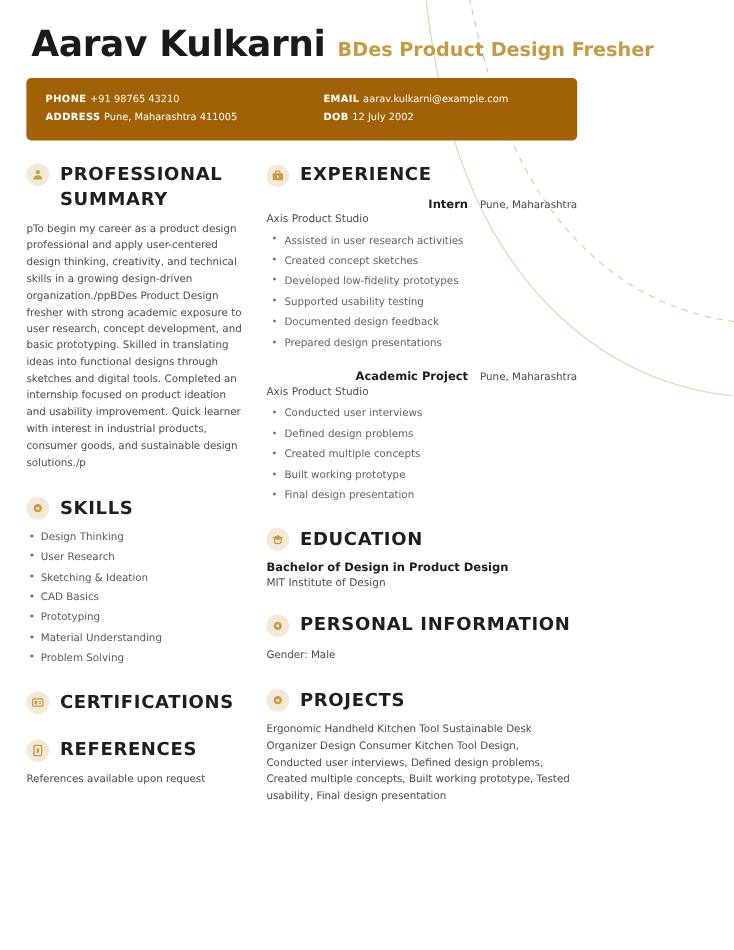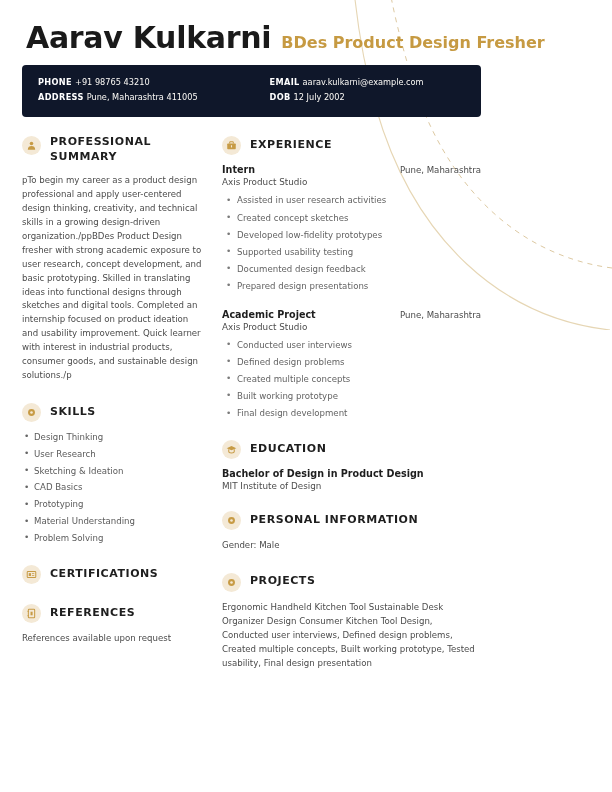--- a/index.html
+++ b/index.html
@@ -54,21 +54,21 @@
   .subtitle {
     font-size: 16px;
     font-weight: bold;
     color: #c69a42;
     white-space: nowrap;
   }
 
   
   .contact-band {
     margin-top: 11px;
-    background: #0f172a;
+    background: #a16207;
     border-radius: 4px;
     padding: 10px 16px 11px 16px;
     display: flex;
     color: #ffffff;
     box-sizing: border-box;
   }
   .contact-col {
     width: 50%;
     box-sizing: border-box;
   }
@@ -122,21 +122,21 @@
     flex: 0 0 19px;
     border-radius: 50%;
     background: #f4e9d6;
     display: flex;
     align-items: center;
     justify-content: center;
     margin-top: 1px;
   }
   .sec-icon svg { display: block; }
   .sec-title {
-    font-size: 11px;
+    font-size: 15px;
     font-weight: bold;
     letter-spacing: 0.55px;
     color: #1e1e1e;
     line-height: 1.35;
     text-transform: uppercase;
   }
 
   
   .body-text {
     font-size: 8.6px;
@@ -188,21 +188,21 @@
     left: 4px;
     top: -0.5px;
     color: #7a7a7a;
     font-size: 9px;
   }
 
   
   .entry { margin-bottom: 16px; }
   .entry-top {
     display: flex;
-    justify-content: space-between;
+    justify-content: flex-end;
     align-items: baseline;
   }
   .entry-role {
     font-size: 9.6px;
     font-weight: bold;
     color: #1e1e1e;
   }
   .entry-loc {
     font-size: 8.6px;
     color: #4a4a4a;
@@ -363,21 +363,21 @@
           <div class="entry-top">
             <span class="entry-role">Academic Project</span>
             <span class="entry-loc">Pune, Maharashtra</span>
           </div>
           <div class="entry-org">Axis Product Studio</div>
           <ul class="exp-bullets">
             <li>Conducted user interviews</li>
             <li>Defined design problems</li>
             <li>Created multiple concepts</li>
             <li>Built working prototype</li>
-            <li>Final design development</li>
+            <li>Final design presentation</li>
           </ul>
         </div>
       </div>
 
       <div class="section-block">
         <div class="section-head">
           <span class="sec-icon">
             <svg width="11" height="11" viewBox="0 0 16 16">
               <path d="M8 3 L15 6 L8 9 L1 6 Z" fill="#c79b45"></path>
               <path d="M4 7.6 V11 C4 12.2 6 13 8 13 C10 13 12 12.2 12 11 V7.6" fill="none" stroke="#c79b45" stroke-width="1.5"></path>

